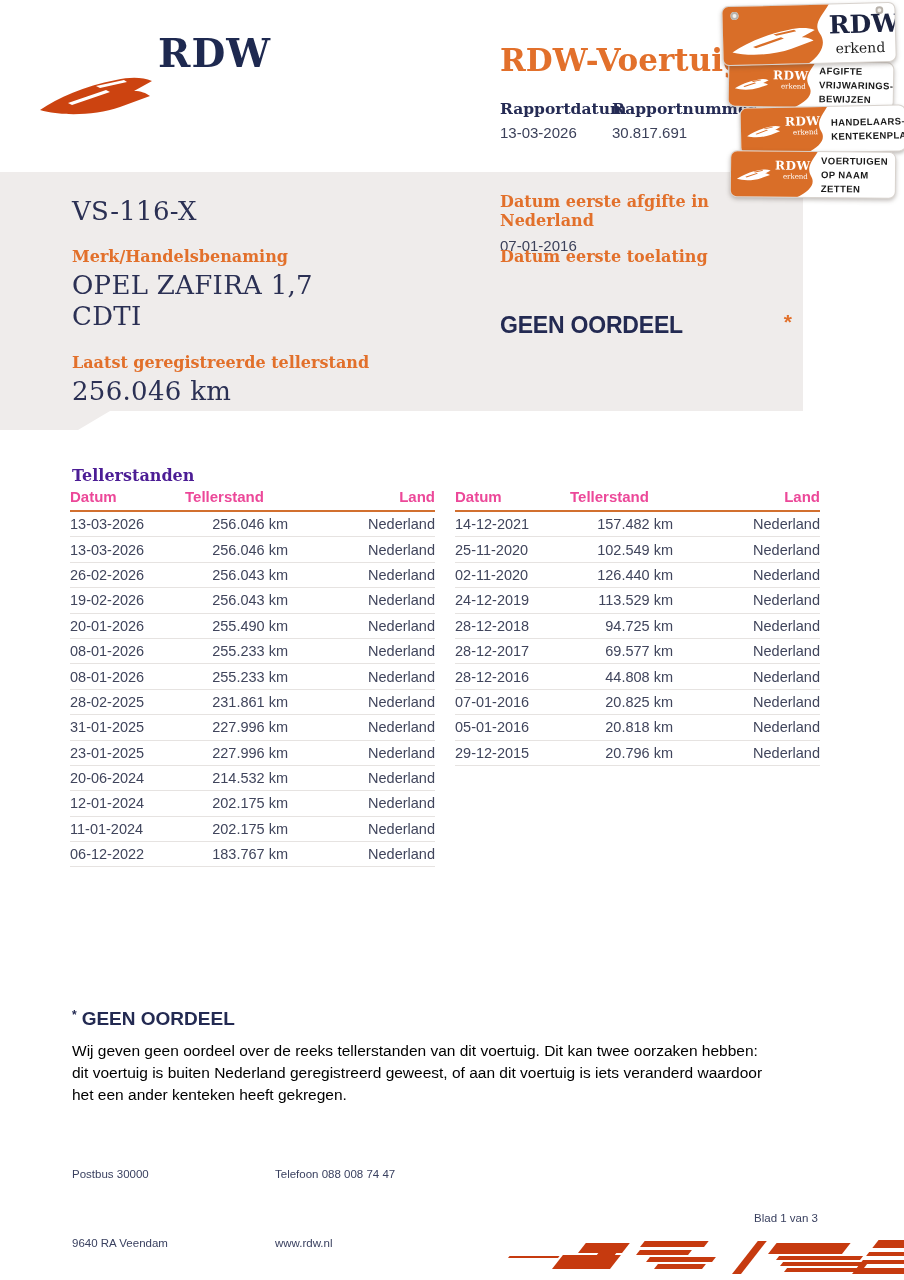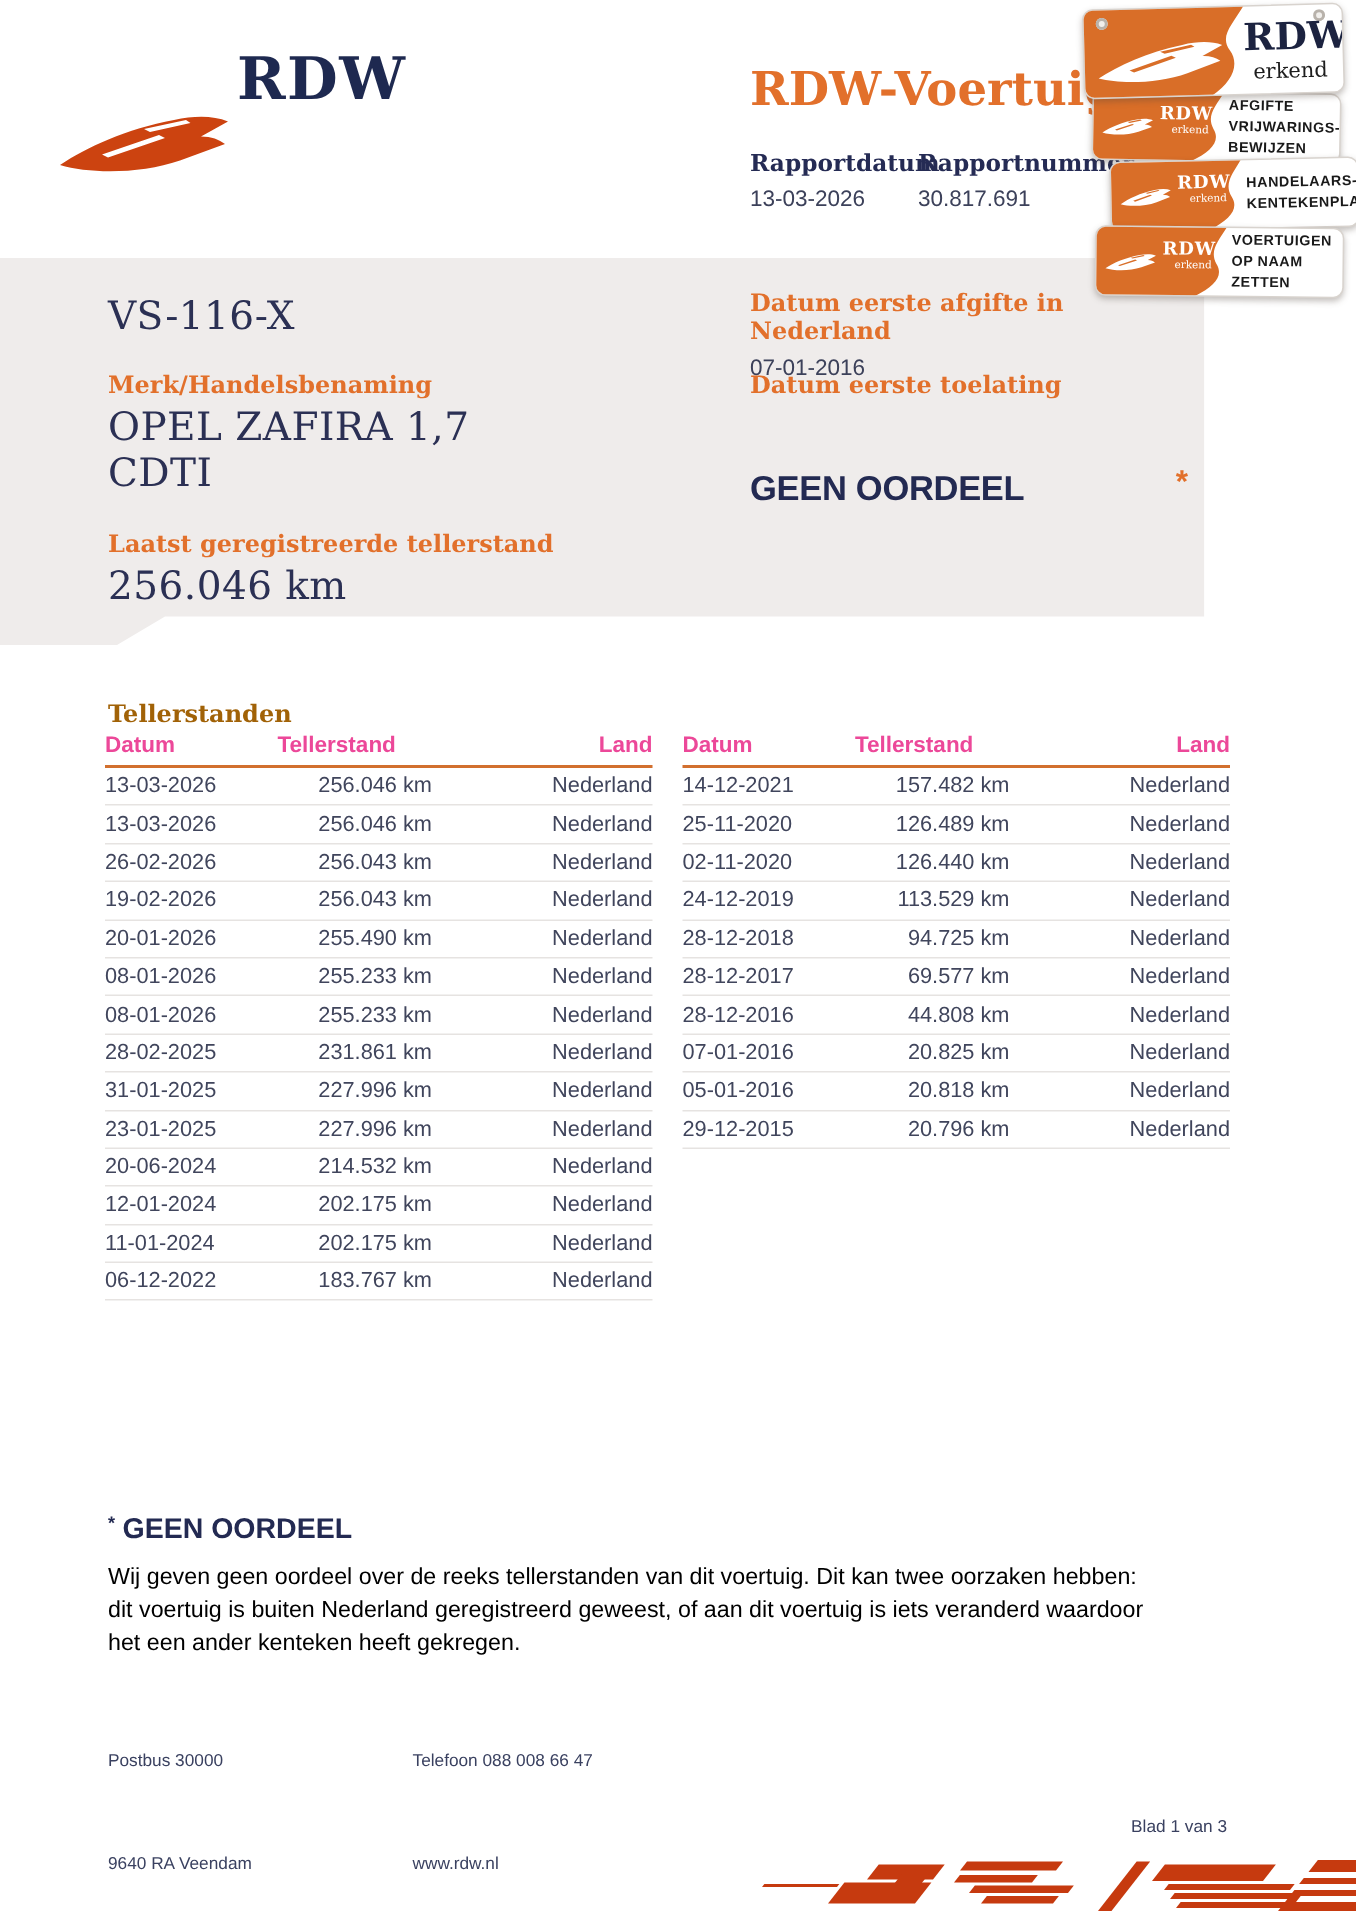--- a/index.html
+++ b/index.html
@@ -71,21 +71,21 @@
   #g-merk{left:72px;top:75px;width:300px;}
   #g-teller{left:72px;top:181px;width:340px;}
   #g-afgifte{left:500px;top:20px;width:300px;}
   #g-toelating{left:500px;top:75px;width:300px;}
   #g-oordeel{left:500px;top:140px;width:292px;display:flex;justify-content:space-between;align-items:flex-start;}
   .verdict{font-size:23px;font-weight:700;color:#232A52;letter-spacing:-.2px;}
   .verdict-mark{color:#E2702B;font-size:21px;font-weight:700;line-height:20px;}
 
   
   .tables{position:absolute;left:0;top:460px;width:904px;}
-  .section-title{position:absolute;left:72px;top:6px;font-family:"DejaVu Serif",serif;font-weight:700;font-size:16px;color:#a16207;}
+  .section-title{position:absolute;left:72px;top:6px;font-family:"DejaVu Serif",serif;font-weight:700;font-size:16px;color:#4c1d95;}
   .tables-wrap{position:absolute;left:70px;top:28px;display:flex;gap:20px;}
   .mileage-table{width:365px;}
   .t-head{display:flex;align-items:flex-end;padding-bottom:5px;border-bottom:2px solid #D2702F;
     font-weight:700;font-size:15px;color:#ec4899;}
   .t-row{display:flex;align-items:center;height:24.4px;border-bottom:1px solid #E6E3E1;
     font-size:14.5px;color:#40455C;}
   .c-datum{width:115px;}
   .c-teller{width:125px;}
   .t-row .c-teller{text-align:right;padding-right:22px;box-sizing:border-box;}
   .c-land{flex:1;text-align:right;}
@@ -307,21 +307,21 @@
         <div class="c-land">Land</div>
       </div>
       <div id="table-right">
           <div class="t-row">
             <div class="c-datum">14-12-2021</div>
             <div class="c-teller">157.482 km</div>
             <div class="c-land">Nederland</div>
           </div>
           <div class="t-row">
             <div class="c-datum">25-11-2020</div>
-            <div class="c-teller">126.489 km</div>
+            <div class="c-teller">102.549 km</div>
             <div class="c-land">Nederland</div>
           </div>
           <div class="t-row">
             <div class="c-datum">02-11-2020</div>
             <div class="c-teller">126.440 km</div>
             <div class="c-land">Nederland</div>
           </div>
           <div class="t-row">
             <div class="c-datum">24-12-2019</div>
             <div class="c-teller">113.529 km</div>
@@ -365,21 +365,21 @@
 <div class="footnote">
   <div class="fn-title">
     <span class="fn-mark">*</span><span>GEEN OORDEEL</span>
   </div>
   <p class="fn-text">Wij geven geen oordeel over de reeks tellerstanden van dit voertuig. Dit kan twee oorzaken hebben: dit voertuig is buiten Nederland geregistreerd geweest, of aan dit voertuig is iets veranderd waardoor het een ander kenteken heeft gekregen.</p>
 </div>
 
 <div class="footer">
   <div class="f-row">
     <div class="f-c1">Postbus 30000</div>
-    <div class="f-c2">Telefoon 088 008 66 47</div>
+    <div class="f-c2">Telefoon 088 008 74 47</div>
     <div class="f-c3">Blad 1 van 3</div>
   </div>
   <div class="f-row">
     <div class="f-c1">9640 RA Veendam</div>
     <div class="f-c2">www.rdw.nl</div>
     <div class="f-c3">3 E 1675f</div>
   </div>
 </div>
 
 <div class="bottom-art">

